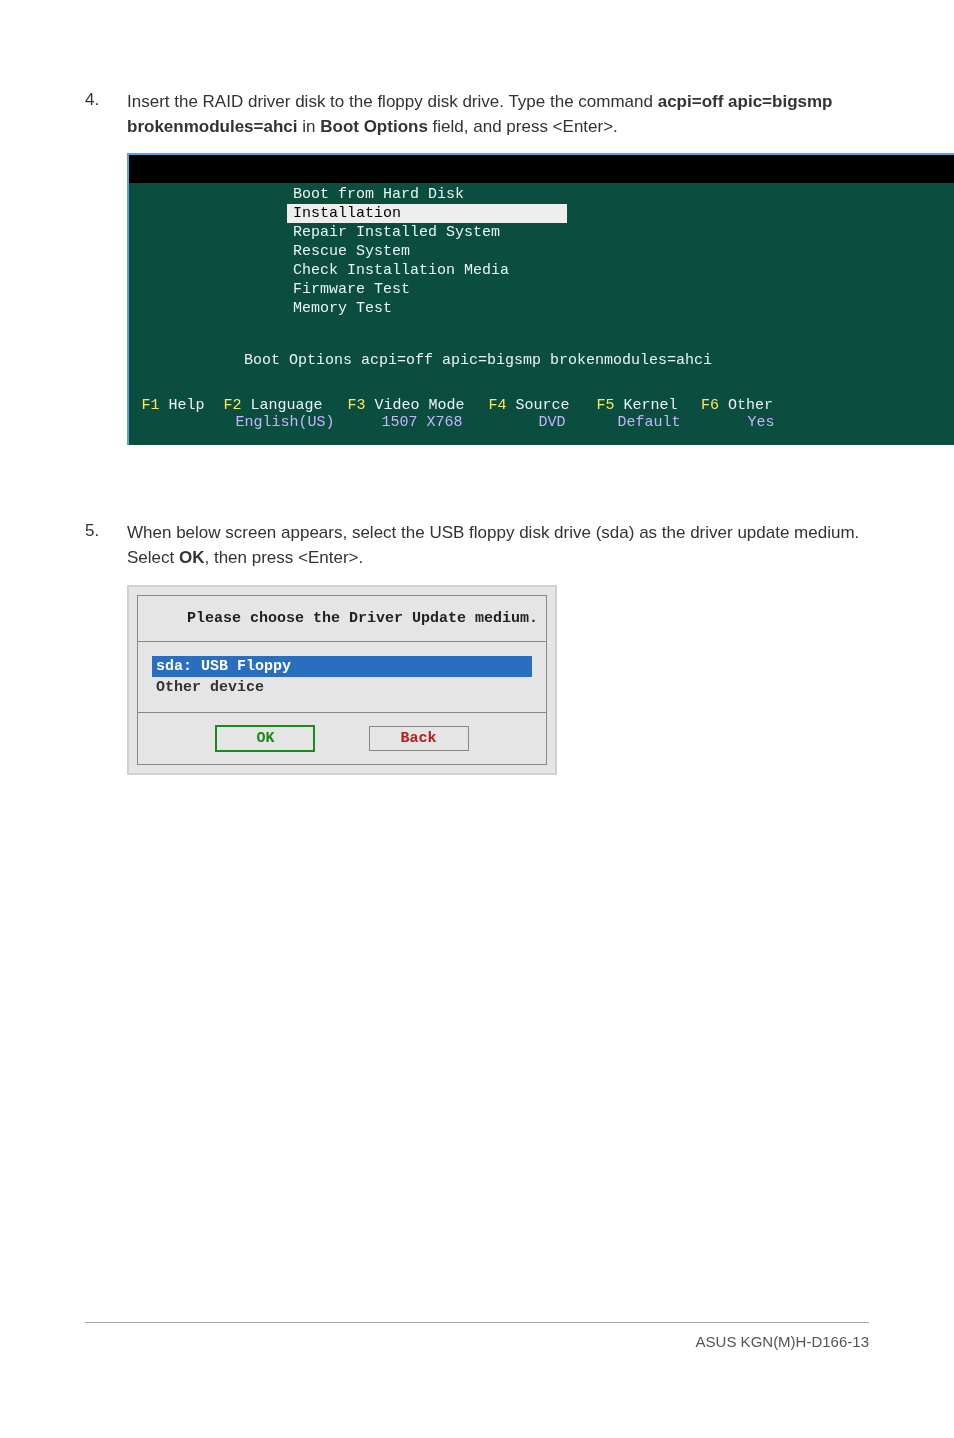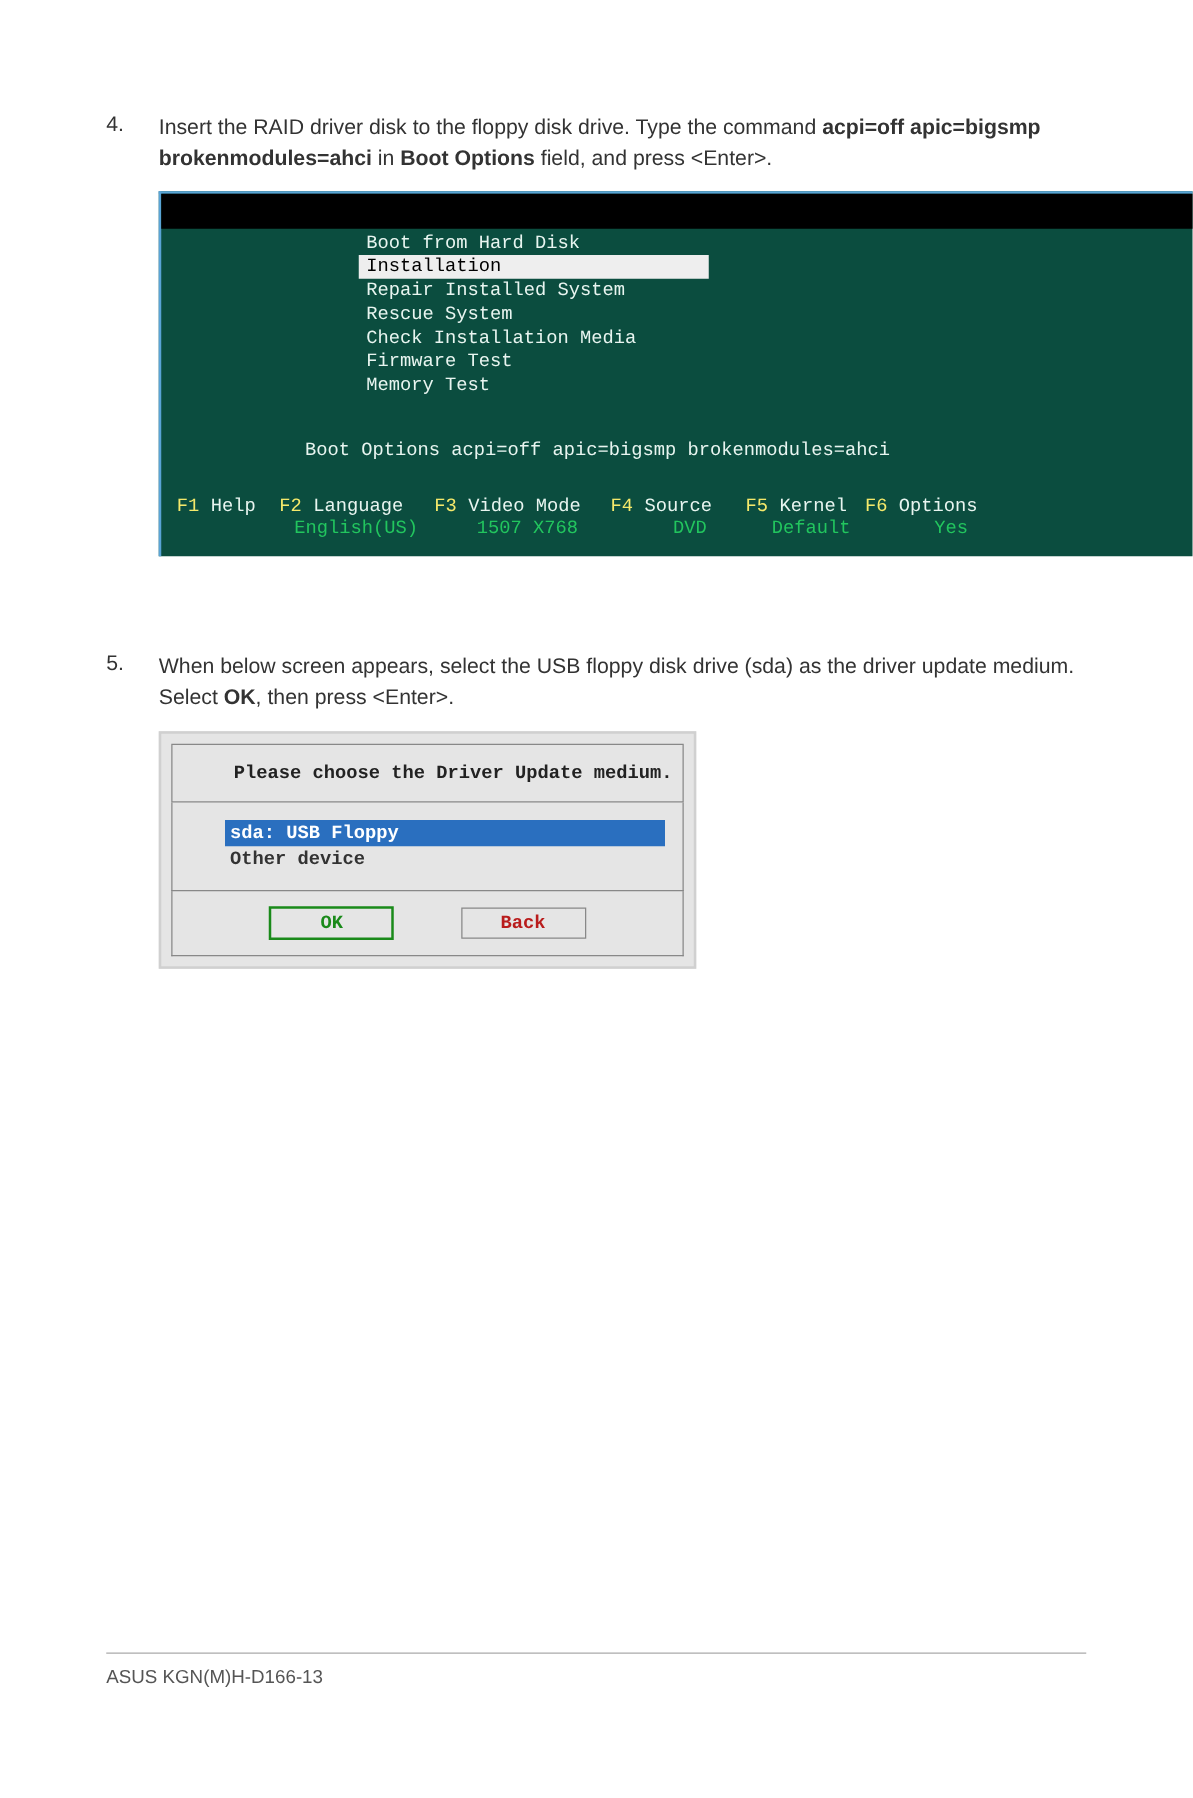--- a/index.html
+++ b/index.html
@@ -71,21 +71,21 @@
   }
   .boot-fkeys {
     padding: 4px 8px 6px 8px;
     white-space: nowrap;
     display: flex;
     gap: 0;
     text-align: center;
   }
   .fk { color: #f5e96b; }
   .fk-label { color: #e8f5f0; }
-  .fk-sub { color: #22c55e; padding-left: 0; }
+  .fk-sub { color: #c4b5fd; padding-left: 0; }
   .fkey-pair { display: inline-block; vertical-align: top; }
 
   
   .dialog-wrap {
     margin: 14px 0 0 42px;
     width: 430px;
     background: #e5e5e5;
     border: 2px solid #d0d0d0;
     padding: 8px;
     font-family: "Courier New", monospace;
@@ -99,21 +99,20 @@
     color: #222;
   }
   .dialog-list {
     border: 1px solid #888;
     border-top: none;
     padding: 14px 14px;
   }
   .dl-item {
     padding: 2px 4px;
     font-weight: bold;
-    margin-left: 28px;
   }
   .dl-sel {
     background: #2a6fbf;
     color: #fff;
   }
   .dl-plain { color: #333; }
   .dialog-buttons {
     border: 1px solid #888;
     border-top: none;
     padding: 12px 0;
@@ -141,21 +140,21 @@
   }
 
   .footer {
     position: absolute;
     bottom: 30px;
     left: 85px;
     right: 85px;
     border-top: 1px solid #aaa;
     padding-top: 10px;
     display: flex;
-    justify-content: flex-start;
+    justify-content: flex-end;
     font-size: 15px;
     color: #555;
   }
 </style>
 </head>
 <body>
 
 <div class="page">
 
   <div class="step-row">
@@ -191,21 +190,21 @@
       </span>
       <span class="fkey-pair" style="width:108px">
         <div><span class="fk">F4</span> <span class="fk-label">Source</span></div>
         <div class="fk-sub" style="padding-left:46px">DVD</div>
       </span>
       <span class="fkey-pair" style="width:108px">
         <div><span class="fk">F5</span> <span class="fk-label">Kernel</span></div>
         <div class="fk-sub" style="padding-left:24px">Default</div>
       </span>
       <span class="fkey-pair" style="width:92px">
-        <div><span class="fk">F6</span> <span class="fk-label">Options</span></div>
+        <div><span class="fk">F6</span> <span class="fk-label">Other</span></div>
         <div class="fk-sub" style="padding-left:48px">Yes</div>
       </span>
     </div>
   </div>
 
   <div style="height:76px"></div>
 
   <div class="step-row">
     <div class="step-num">5.</div>
     <div class="step-text">

